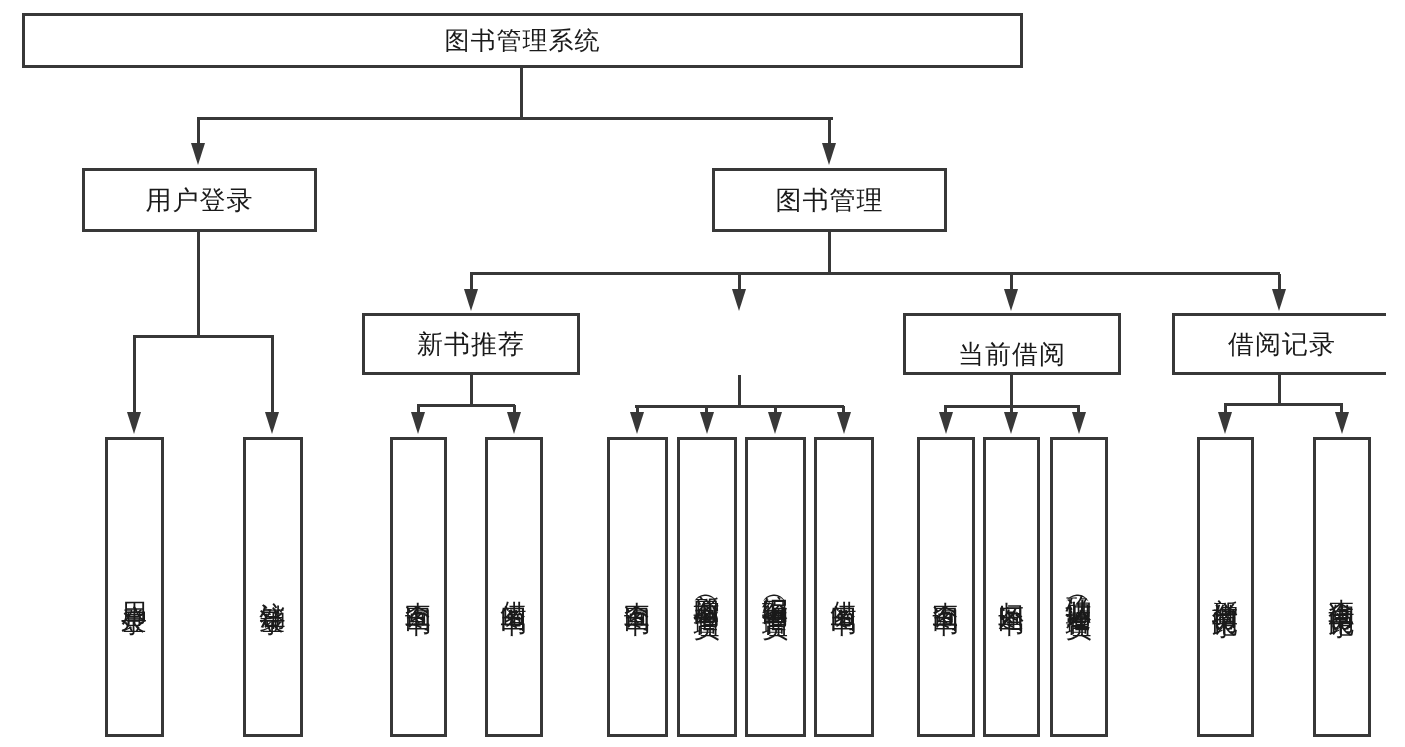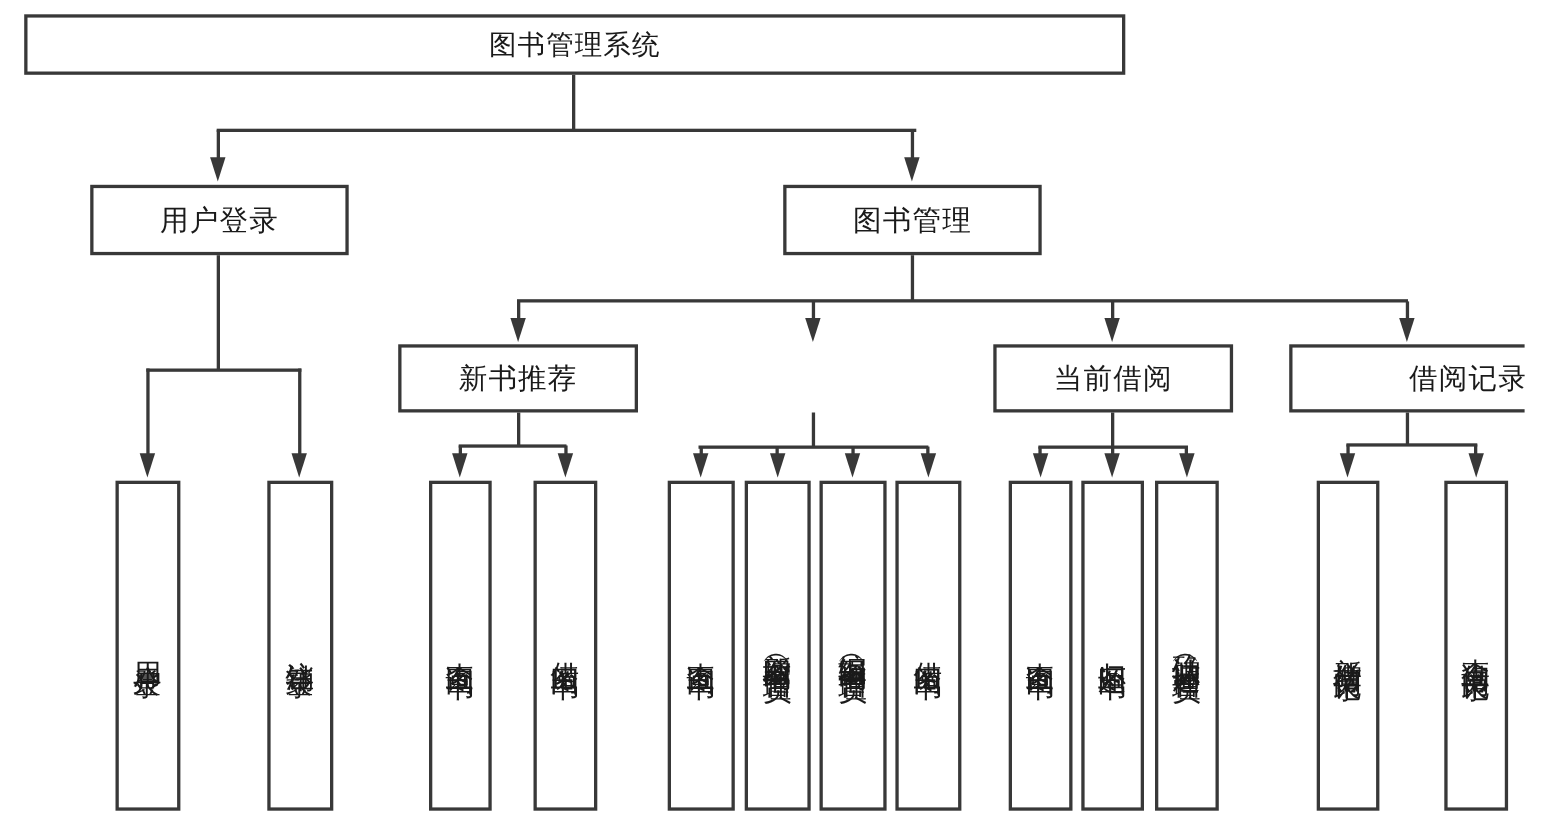--- a/index.html
+++ b/index.html
@@ -38,24 +38,24 @@
   <div class="node" style="left:82px;top:168px;width:235px;height:64px;">
       <span>用户登录</span>
     </div>
   <div class="node" style="left:362px;top:313px;width:218px;height:62px;">
       <span>新书推荐</span>
     </div>
 
   <div class="node" style="left:712px;top:168px;width:235px;height:64px;">
       <span>图书管理</span>
     </div>
-  <div class="node" style="left:903px;top:313px;width:218px;height:62px;">
+  <div class="node" style="left:903px;top:313px;width:218px;height:62px;align-items:flex-end;">
       <span>当前借阅</span>
     </div>
-  <div class="node" style="left:1172px;top:313px;width:220px;height:62px;justify-content:flex-end;">
+  <div class="node" style="left:1172px;top:313px;width:220px;height:62px;">
       <span>借阅记录</span>
     </div>
 
   <div class="node v" style="left:105px;top:437px;width:59px;height:300px;">
       <span>用户登录</span>
     </div>
   <div class="node v" style="left:243px;top:437px;width:60px;height:300px;">
       <span>注销登录</span>
     </div>
 

